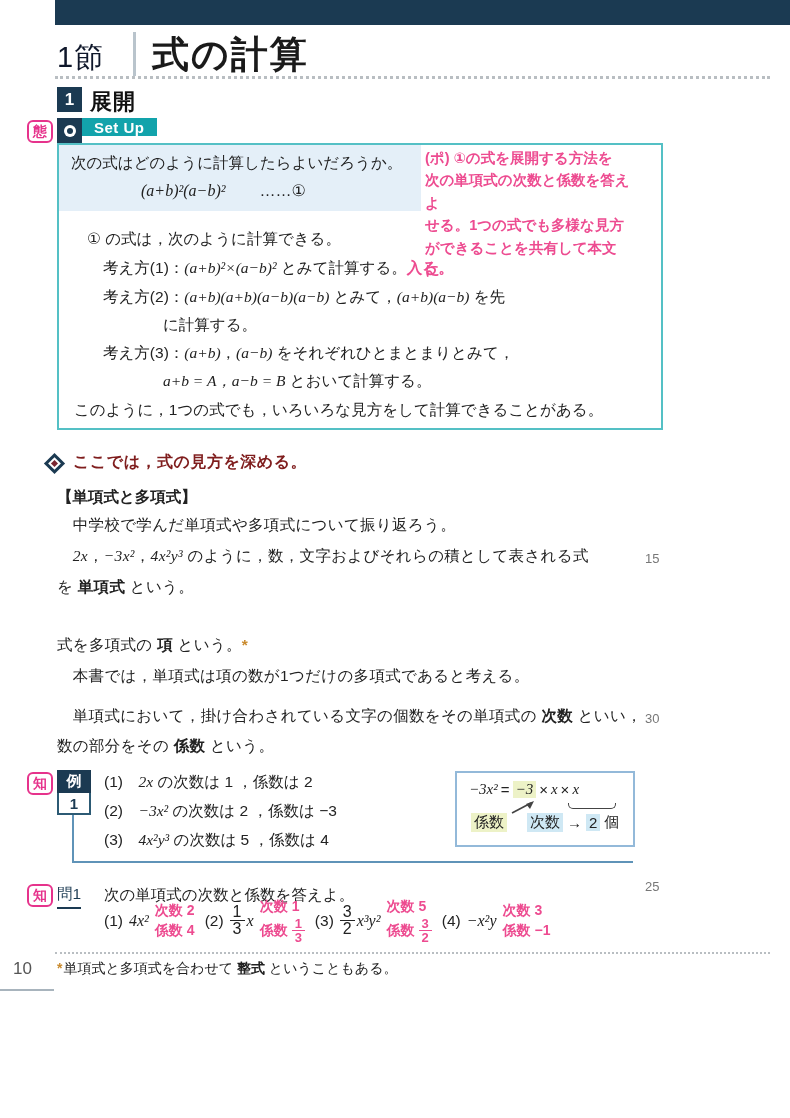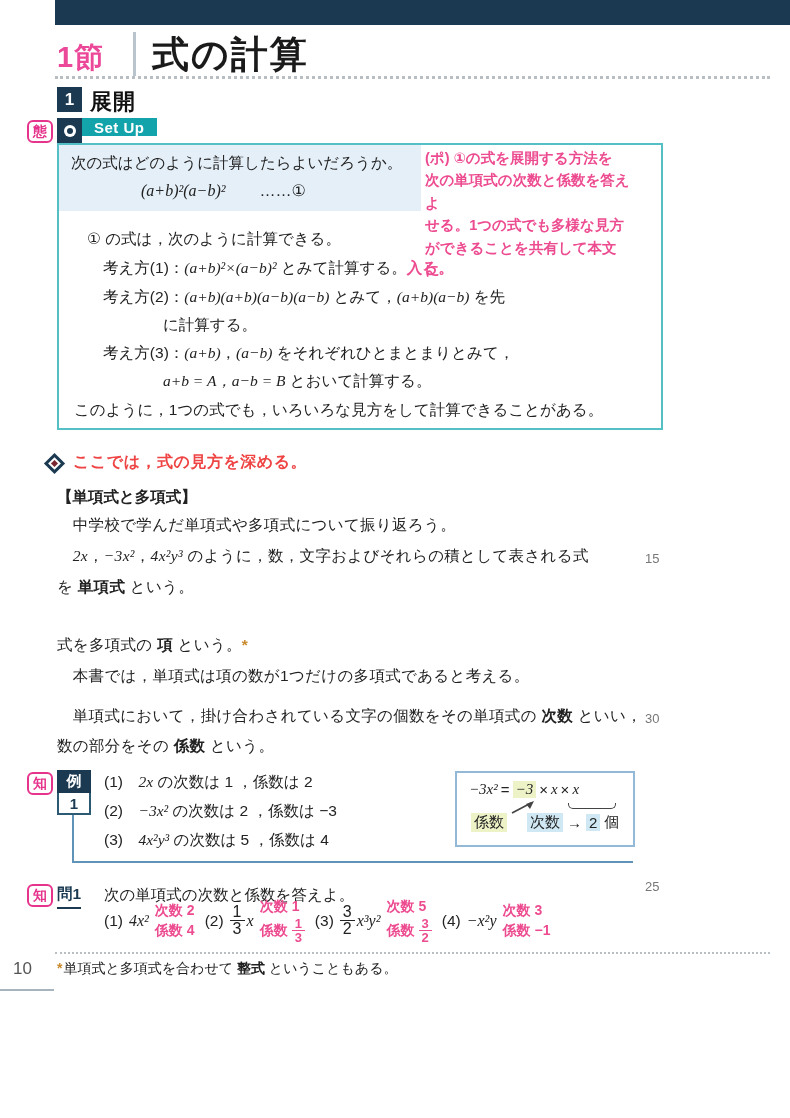--- a/index.html
+++ b/index.html
@@ -4,21 +4,21 @@
 <style>
   html,body{margin:0;padding:0;background:#fff;}
   #page{position:relative;width:790px;height:1118px;background:#fff;overflow:hidden;
         font-family:"Liberation Sans","DejaVu Sans",sans-serif;color:#222;}
   .abs{position:absolute;}
 
   
   .topbar{left:55px;top:0;width:735px;height:25px;background:#1b3a52;}
 
   
-  .sec-no{left:57px;top:38px;font-size:29px;font-weight:bold;color:#ec4899;letter-spacing:1px;}
+  .sec-no{left:57px;top:38px;font-size:29px;font-weight:normal;color:#0f172a;letter-spacing:1px;}
   .sec-divider{left:133px;top:32px;width:3px;height:44px;background:#b9c4cc;}
   .sec-title{left:152px;top:30px;font-size:37px;font-weight:bold;color:#1a1a1a;letter-spacing:2px;}
   .dotted-rule{border-top:3px dotted #b9bec2;height:0;}
   .rule1{left:55px;top:76px;width:715px;}
   .rule2{left:55px;top:952px;width:715px;border-top:2px dotted #b9bec2;}
 
   .unit-square{left:57px;top:87px;width:25px;height:25px;background:#1b3a52;color:#fff;
     font-size:17px;font-weight:bold;display:flex;align-items:center;justify-content:center;}
   .unit-title{left:90px;top:87px;font-size:22px;font-weight:bold;color:#111;letter-spacing:1px;}
 
@@ -51,21 +51,21 @@
   .seg-bold{font-weight:bold;}
 
   
   .lineno{color:#777;font-size:13px;}
 
   
   .goal-icon{left:47px;top:456px;width:15px;height:15px;background:#1b3a52;transform:rotate(45deg);
     display:flex;align-items:center;justify-content:center;}
   .goal-icon-mid{width:9px;height:9px;background:#fff;display:flex;align-items:center;justify-content:center;}
   .goal-icon-dot{width:5px;height:5px;background:#7a2630;}
-  .goal-text{left:73px;top:452px;color:#ef4444;font-size:16px;font-weight:bold;letter-spacing:0.5px;}
+  .goal-text{left:73px;top:452px;color:#7f1d1d;font-size:16px;font-weight:bold;letter-spacing:0.5px;}
 
   
   .body-heading{left:57px;top:487px;font-size:15.5px;font-weight:bold;color:#222;}
   .body-line{position:absolute;left:57px;font-size:15.5px;color:#222;white-space:nowrap;letter-spacing:0.3px;}
 
   
   .ex-box{left:57px;top:770px;width:34px;}
   .ex-top{height:23px;background:#1b3a52;color:#fff;font-size:15px;font-weight:bold;
     display:flex;align-items:center;justify-content:center;}
   .ex-bottom{height:20px;background:#fff;border:2px solid #2c5a74;border-top:none;color:#1b3a52;
@@ -78,21 +78,21 @@
   .side-box{left:455px;top:771px;width:176px;height:72px;border:2px solid #93b9d9;background:#fff;font-size:15px;}
   .sb-row1{position:absolute;left:12px;top:8px;display:flex;align-items:center;gap:3px;}
   .sb-row2{position:absolute;left:14px;top:40px;display:flex;align-items:center;gap:4px;}
   .hl-green{background:#edf2c7;padding:0 3px;}
   .hl-blue{background:#cfe8f4;padding:0 3px;}
   .sb-brace{position:absolute;left:111px;top:30px;width:46px;height:5px;
     border:1px solid #444;border-top:none;border-radius:0 0 5px 5px;}
   .sb-arrow{position:absolute;left:52px;top:26px;}
 
   
-  .q1-label{left:57px;top:884px;color:#1b3a52;font-size:15.5px;font-weight:bold;border-bottom:2px solid #1b3a52;padding-bottom:2px;}
+  .q1-label{left:57px;top:884px;color:#1b3a52;font-size:15.5px;font-weight:normal;border-bottom:2px solid #1b3a52;padding-bottom:2px;}
   .q1-prompt{left:104px;top:885px;font-size:15.5px;color:#222;}
   .q1-row{left:104px;top:897px;width:540px;display:flex;align-items:center;gap:10px;}
   .q-item{display:flex;align-items:center;gap:6px;}
   .q-num{font-size:15.5px;}
   .q-expr{font-size:16px;display:flex;align-items:center;gap:2px;}
   .frac{display:inline-flex;flex-direction:column;align-items:center;line-height:1.05;vertical-align:middle;}
   .frac .fn{padding:0 3px;border-bottom:1.2px solid currentColor;}
   .frac .fd{padding:0 3px;}
   .q-ans{display:flex;flex-direction:column;color:#ed4b90;font-weight:bold;font-size:14px;line-height:1.4;}
   .q-ans .ansrow{display:flex;align-items:center;gap:4px;white-space:nowrap;}

